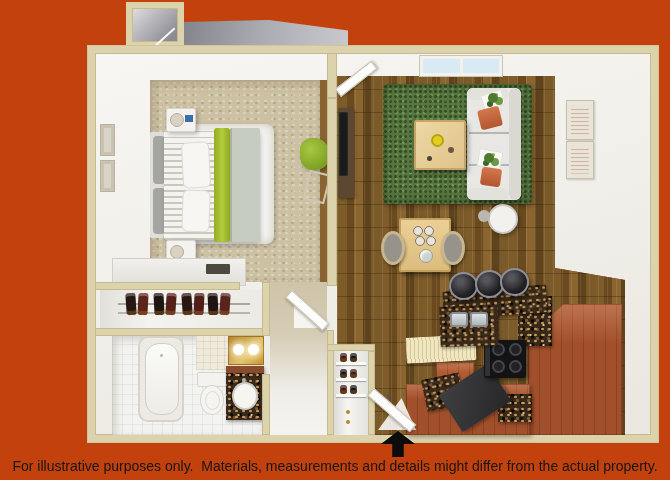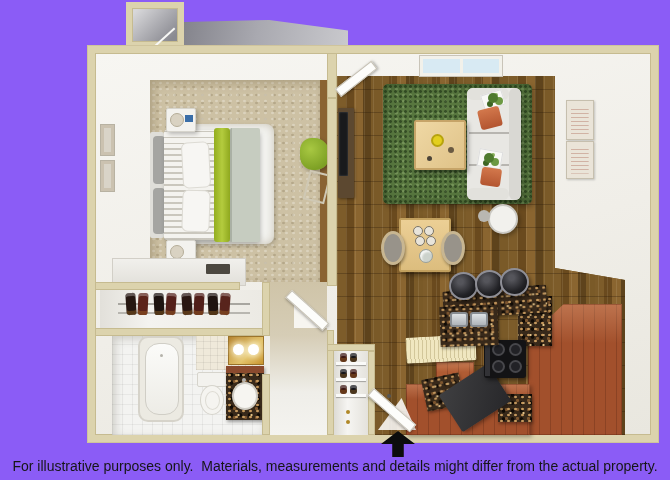--- a/index.html
+++ b/index.html
@@ -1,16 +1,16 @@
 <!DOCTYPE html>
 <html><head>
 <meta charset="utf-8">
 <style>
   html,body{margin:0;padding:0;background:#ffffff;}
-  #stage{position:relative;width:670px;height:480px;background:#8b5cf6;overflow:hidden;
+  #stage{position:relative;width:670px;height:480px;background:#c2410c;overflow:hidden;
          font-family:"Liberation Sans", sans-serif;}
   .abs{position:absolute;}
   
   .wall{background:#dcd3ad;box-shadow:inset 0 0 0 1px #c6bb90;}
   .interior{background:linear-gradient(165deg,#f7f6f2 0%,#f0eee8 55%,#e9e7df 100%);
             border:7px solid #dcd3ad;box-sizing:border-box;box-shadow:inset 0 0 0 1px #c6bb90,0 0 0 1px #cfc49c;}
   .carpet{background-color:#cdc1a4;
     background-image:radial-gradient(circle,rgba(255,255,255,.28) 1px,transparent 1.6px),
                      radial-gradient(circle,rgba(120,104,72,.28) 1px,transparent 1.6px);
     background-size:7px 6px,9px 8px;background-position:0 0,3px 3px;

